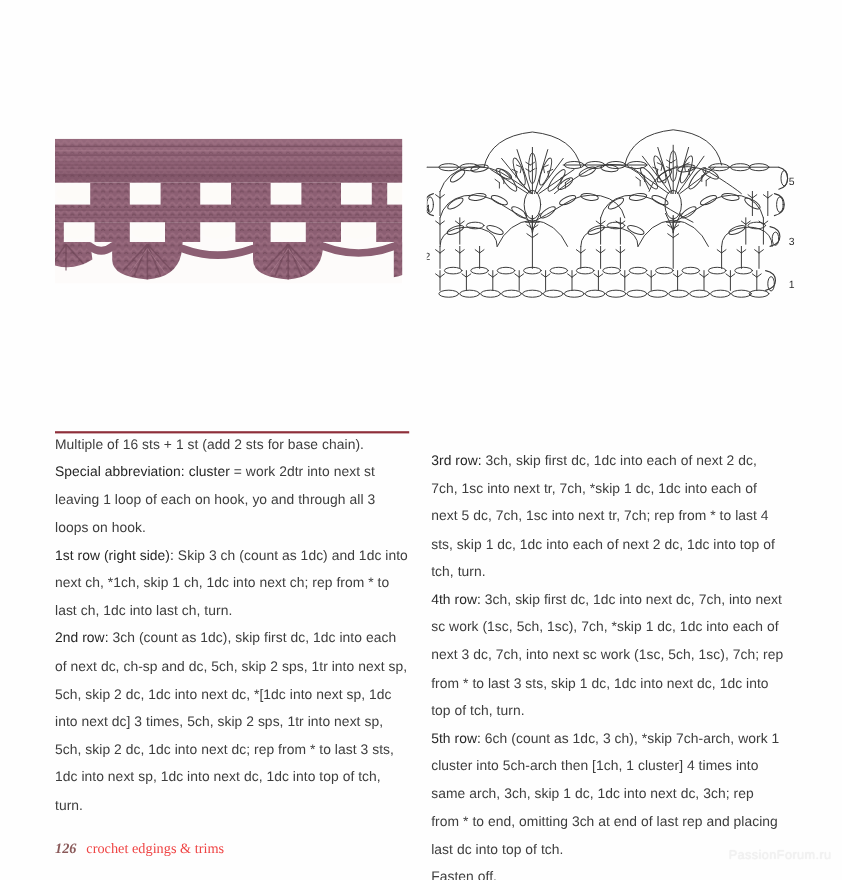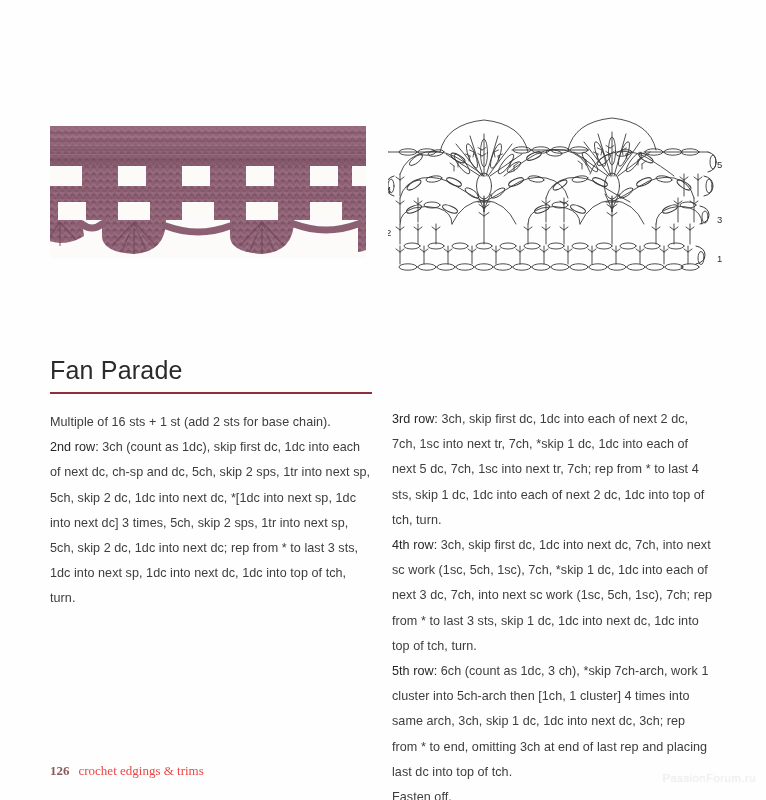--- a/index.html
+++ b/index.html
@@ -64,40 +64,41 @@
 
   
   .column {
     position: absolute;
     width: 322px;
     font-size: 12.6px;
     line-height: 25.2px;
     color: #3d3d3d;
     letter-spacing: 0.05px;
   }
-  #left-column  { left: 50px;  top: 410px; }
+  #left-column  { left: 50px;  top: 392px; }
   #right-column { left: 392px; top: 407px; }
 
   .para { margin: 0; }
   .para b, .para strong { font-weight: 400; color: #262626; }
 
   
   #page-footer {
     position: absolute;
     left: 50px;
     top: 763px;
     font-family: "Liberation Serif", serif;
     font-size: 13px;
     color: #9a8e8e;
   }
   #page-number {
     font-weight: 700;
     color: #8a5a5a;
     margin-right: 9px;
     font-family: "Liberation Serif", serif;
+    font-style: italic;
   }
   #footer-title {
     font-family: "Liberation Serif", serif;
     color: #ef4444;
   }
   #watermark {
     position: absolute;
     right: 10px;
     top: 772px;
     font-size: 11.5px;
@@ -457,26 +458,31 @@
       <g font-family="Liberation Sans, sans-serif" font-size="9.5" fill="#2f2f2f">
         <text x="-2" y="81">4</text>
         <text x="-2" y="124">2</text>
         <text x="329" y="56">5</text>
         <text x="329" y="111">3</text>
         <text x="329" y="150">1</text>
       </g>
     </svg>
   </div>
 
-  <div id="pattern-title">Fan Parade</div>
   <div id="title-rule"></div>
 
   <div id="left-column" class="column">
     <p class="para">
       <span>Multiple of 16 sts + 1 st (add 2 sts for base chain).</span>
+    </p>
+    <p class="para">
+      <b>Special abbreviation: cluster</b><span> = work 2dtr into next st leaving 1 loop of each on hook, yo and through all 3 loops on hook.</span>
+    </p>
+    <p class="para">
+      <b>1st row (right side):</b><span> Skip 3 ch (count as 1dc) and 1dc into next ch, *1ch, skip 1 ch, 1dc into next ch; rep from * to last ch, 1dc into last ch, turn.</span>
     </p>
     <p class="para">
       <b>2nd row:</b><span> 3ch (count as 1dc), skip first dc, 1dc into each of next dc, ch-sp and dc, 5ch, skip 2 sps, 1tr into next sp, 5ch, skip 2 dc, 1dc into next dc, *[1dc into next sp, 1dc into next dc] 3 times, 5ch, skip 2 sps, 1tr into next sp, 5ch, skip 2 dc, 1dc into next dc; rep from * to last 3 sts, 1dc into next sp, 1dc into next dc, 1dc into top of tch, turn.</span>
     </p>
   </div>
 
   <div id="right-column" class="column">
     <p class="para">
       <b>3rd row:</b><span> 3ch, skip first dc, 1dc into each of next 2 dc, 7ch, 1sc into next tr, 7ch, *skip 1 dc, 1dc into each of next 5 dc, 7ch, 1sc into next tr, 7ch; rep from * to last 4 sts, skip 1 dc, 1dc into each of next 2 dc, 1dc into top of tch, turn.</span>
     </p>

